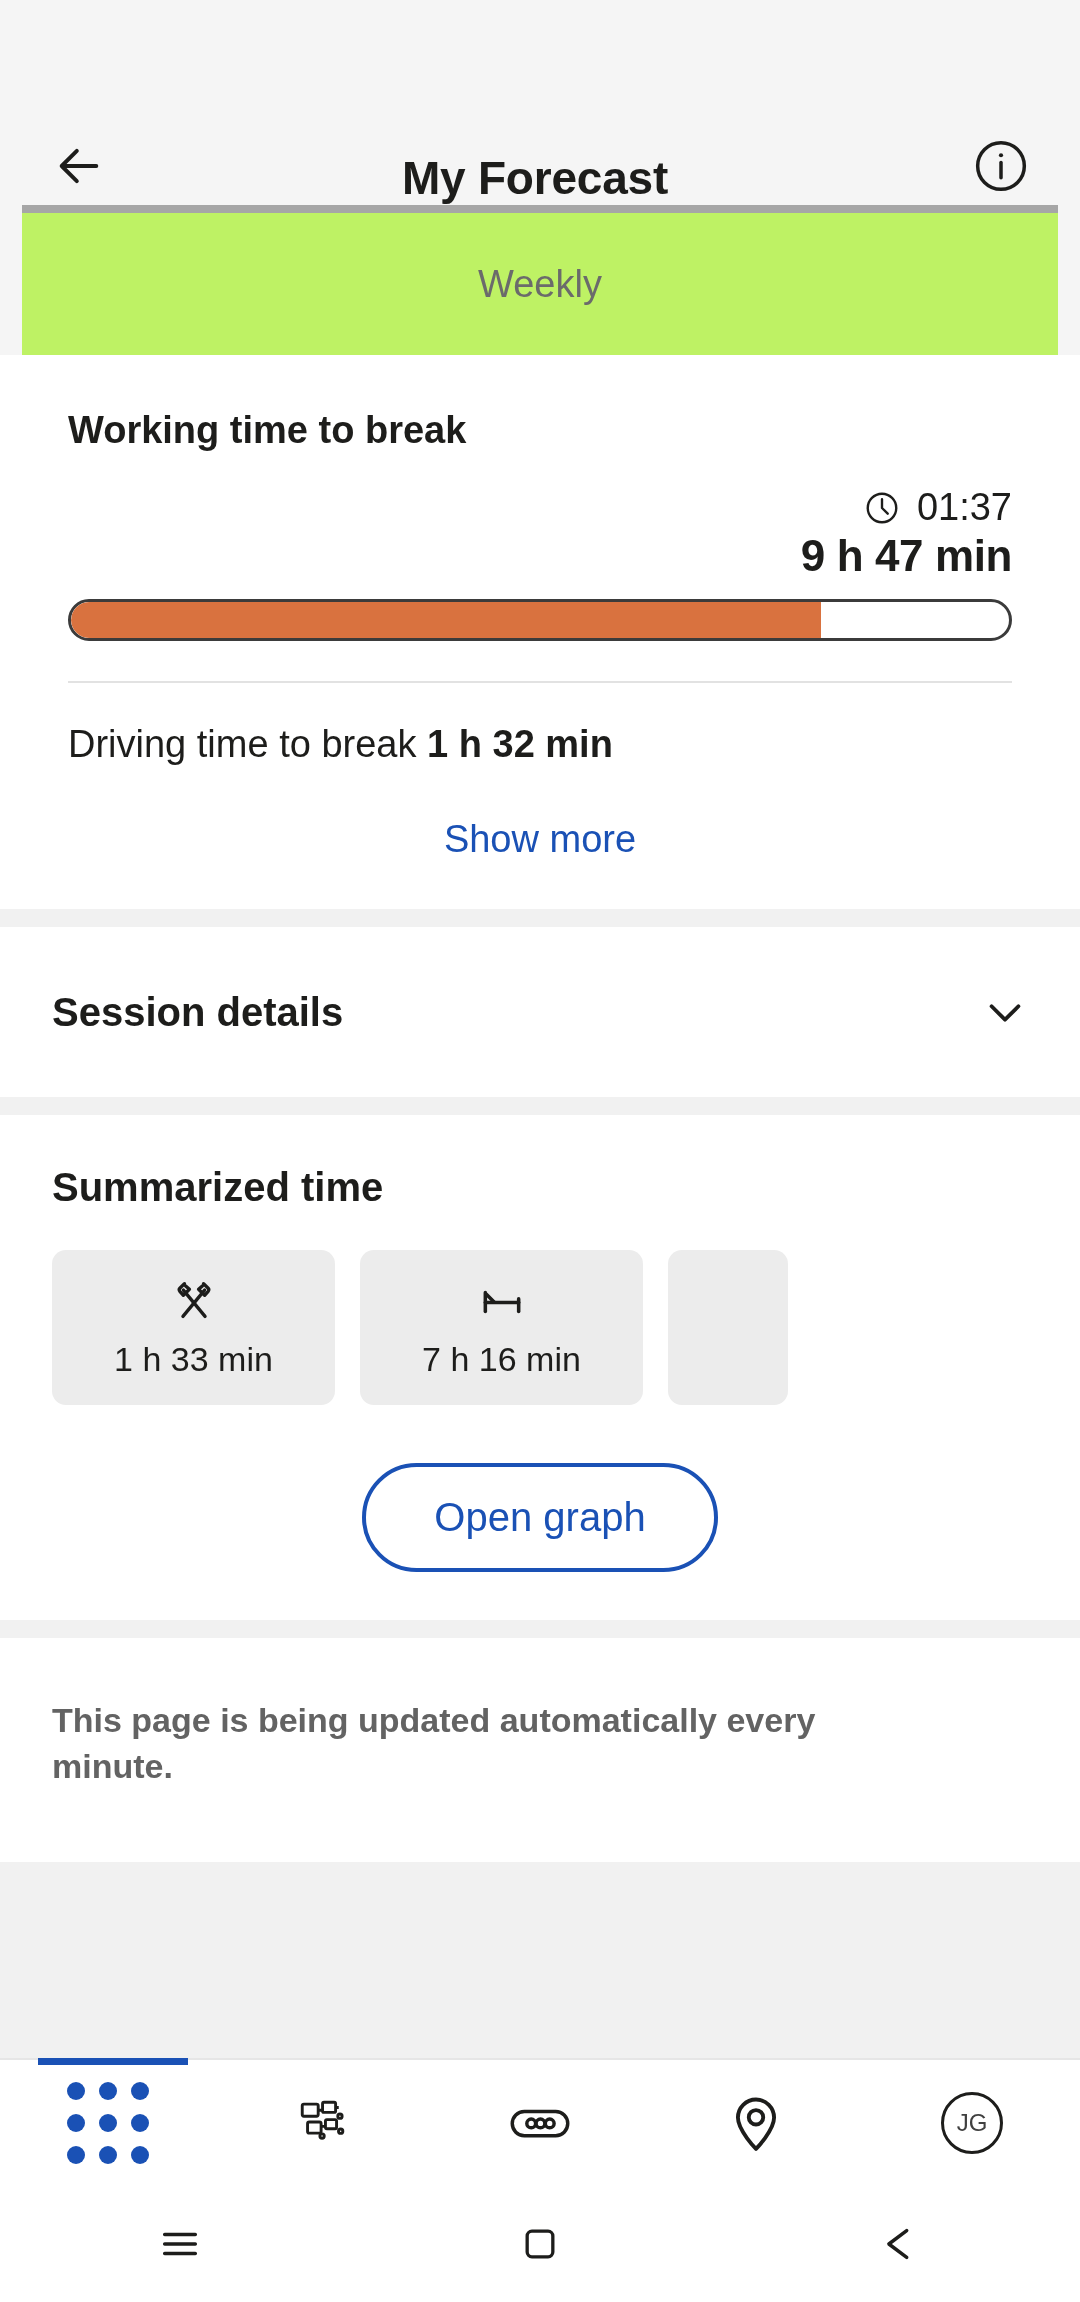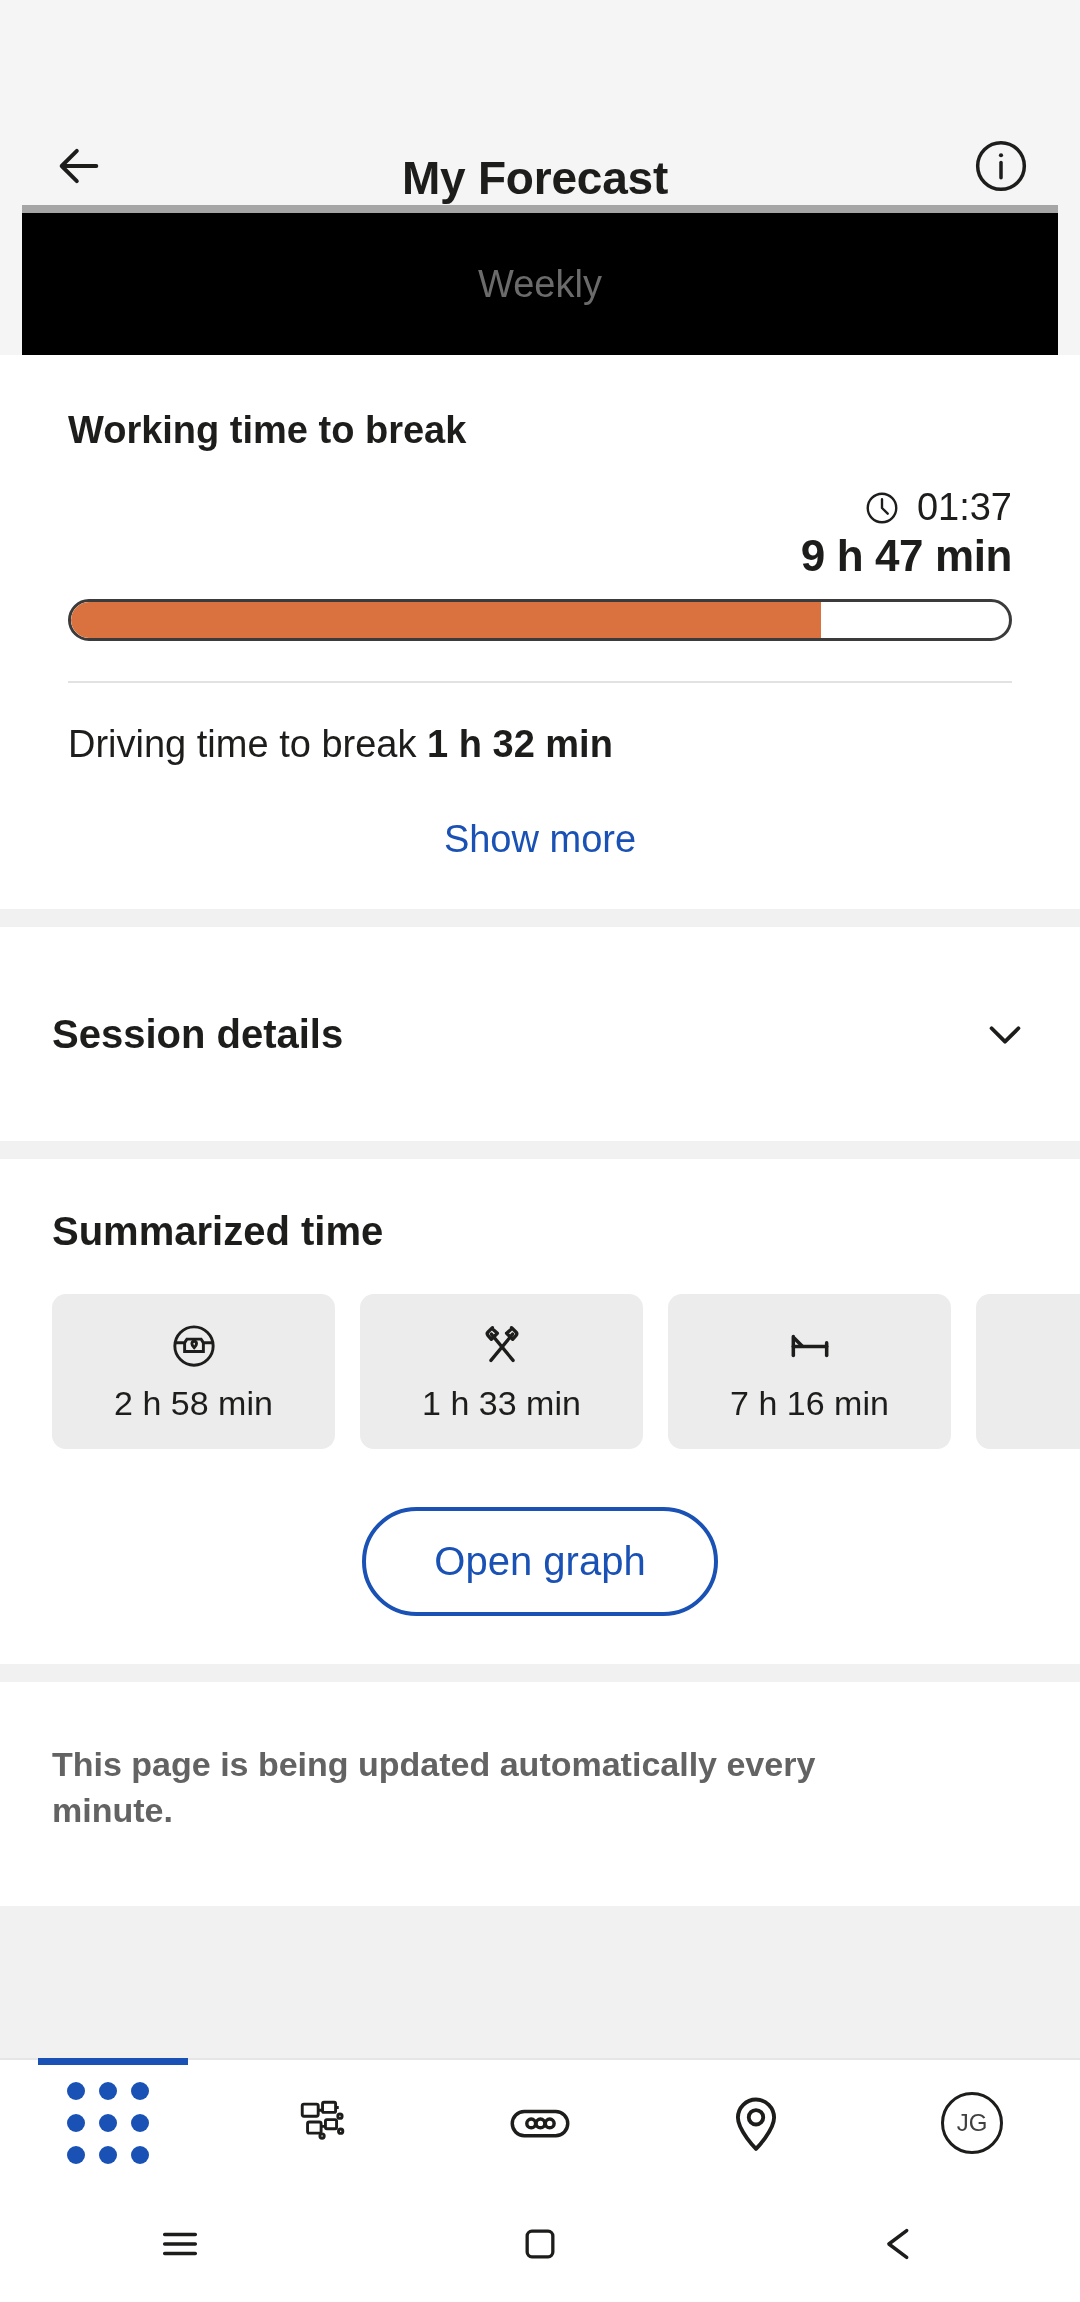--- a/index.html
+++ b/index.html
@@ -58,21 +58,21 @@
     background: #f5f5f5;
   }
   .tab {
     flex: 1;
     position: relative;
     display: flex;
     align-items: center;
     justify-content: center;
     font-size: 38px;
     color: #6b6b6b;
-    background: #000000;
+    background: #bef264;
     cursor: pointer;
     padding-top: 8px;
   }
   .tab .tab-underline {
     position: absolute;
     top: 0; left: 0; right: 0;
     height: 8px;
     background: #a6a6a6;
   }
   .tab.active {
@@ -155,21 +155,21 @@
     font-size: 38px;
     padding: 52px 0 0 0;
     cursor: pointer;
   }
 
   
   .card-details {
     display: flex;
     align-items: center;
     justify-content: space-between;
-    height: 214px;
+    height: 170px;
     padding: 0 52px 0 52px;
     cursor: pointer;
   }
   .card-details .heading {
     font-size: 40px;
     font-weight: 700;
     color: #1d1d1b;
   }
 
   
@@ -345,31 +345,20 @@
       <svg width="46" height="46" viewBox="0 0 24 24" fill="none" stroke="#1d1d1b" stroke-width="2">
         <path d="M5 9l7 7 7-7" stroke-linecap="round" stroke-linejoin="round"></path>
       </svg>
     </div>
 
     <div class="card card-summary">
       <div class="heading">Summarized time</div>
 
       <div class="tiles">
 
-        <div class="tile">
-          <span class="tile-icon">
-            <svg width="50" height="50" viewBox="0 0 24 24" fill="none" stroke="#1d1d1b" stroke-width="1.4">
-              <circle cx="12" cy="12" r="9.2"></circle>
-              <path d="M3.1 10.4h4.4l1.1-1.7h6.8l1.1 1.7h4.4"></path>
-              <path d="M7.5 10.4v4.2h9v-4.2"></path>
-              <path d="M11 10.9c0-.7.5-1.2 1.1-1.2s1.1.5 1.1 1.2c0 .9-1.1 1.9-1.1 1.9s-1.1-1-1.1-1.9z"></path>
-            </svg>
-          </span>
-          <span class="tile-value">2 h 58 min</span>
-        </div>
 
         <div class="tile">
           <span class="tile-icon">
             <svg width="50" height="50" viewBox="0 0 24 24" fill="none" stroke="#1d1d1b" stroke-width="1.6" stroke-linecap="round" stroke-linejoin="round">
               <path d="M7.4 3.2 5.2 5.4c-.5.5-.4 1 .1 1.6l1.6 1.8 2.9-2.9L8 4.3c-.5-.5-1-.6-.6-1.1z"></path>
               <path d="M16.6 3.2l2.2 2.2c.5.5.4 1-.1 1.6l-1.6 1.8-2.9-2.9L16 4.3c.5-.5 1-.6.6-1.1z"></path>
               <path d="M6.9 6.3 17.3 18.9"></path>
               <path d="M17.1 6.3 6.7 18.9"></path>
             </svg>
           </span>

